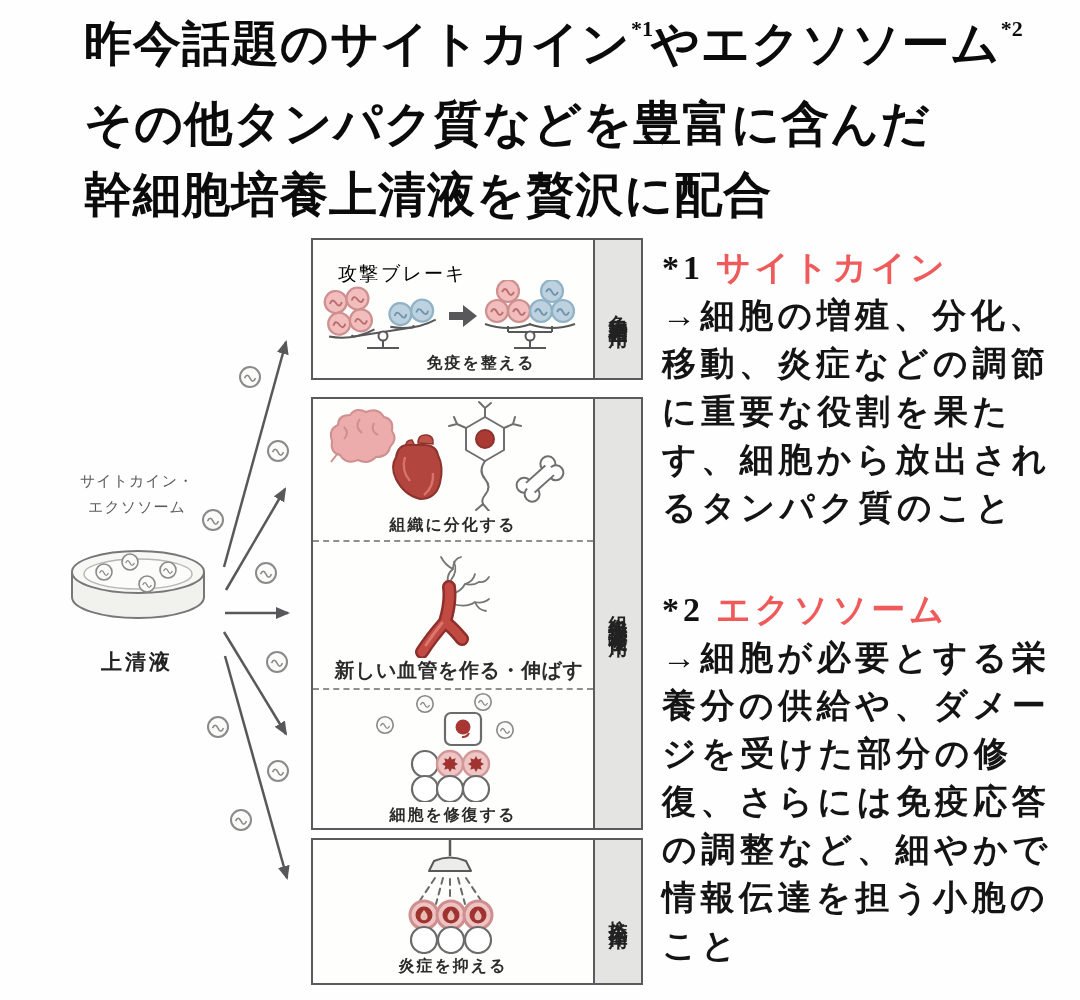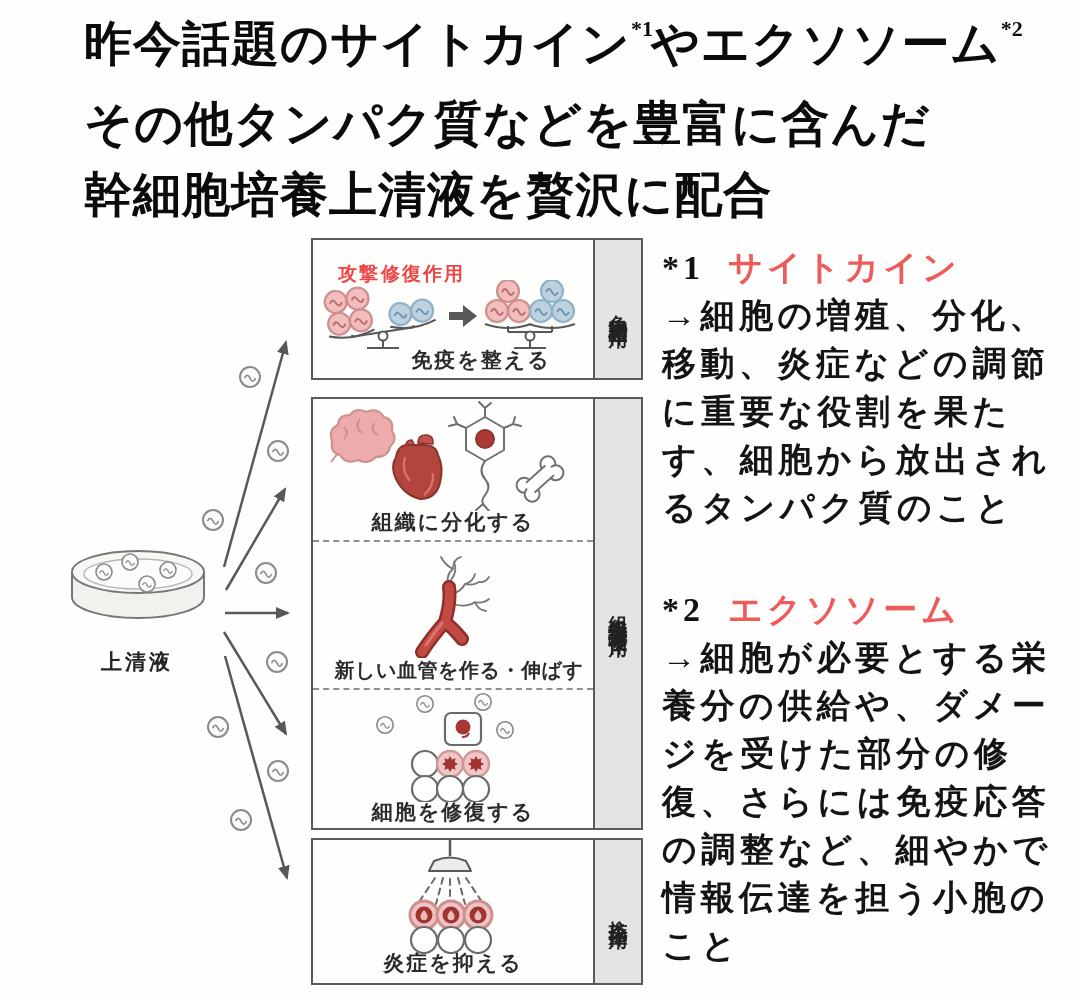--- a/index.html
+++ b/index.html
@@ -11,53 +11,55 @@
 
   
   .headline{left:84px;top:8px;width:960px;font-weight:700;font-size:48px;line-height:71px;
             letter-spacing:1px;color:#0b0b0b;}
   .headline .hsup{font-size:22px;position:relative;top:-24px;letter-spacing:0;margin:0 -2px 0 0;}
 
   
   .note{width:420px;color:#161616;}
   .note-heading{font-size:34px;line-height:48px;font-weight:700;letter-spacing:4px;}
   .note-marker{font-family:"Liberation Serif","DejaVu Serif",serif;color:#111;}
-  .note-term{color:#ef5b5b;font-weight:700;margin-left:24px;}
+  .note-term{color:#ef5b5b;font-weight:700;margin-left:12px;}
   .note-body{font-family:"Liberation Serif","DejaVu Serif",serif;font-weight:700;font-size:34px;
              line-height:48px;letter-spacing:4.5px;white-space:pre-line;color:#141414;}
 
   
   .box{left:311px;width:332px;border:2px solid #595a5c;background:#fefefd;box-sizing:border-box;}
   .box-strip{position:absolute;top:0;right:0;bottom:0;width:48px;background:#e4e4e2;
              border-left:2px solid #595a5c;display:flex;align-items:center;justify-content:center;box-sizing:border-box;}
   .vtext{writing-mode:vertical-rl;text-orientation:upright;font-size:19px;letter-spacing:3px;
          font-weight:600;color:#222;}
   .box-content{position:absolute;left:0;top:0;right:48px;bottom:0;}
   .caption{position:absolute;left:0;right:0;text-align:center;font-weight:600;color:#2b2b2b;
-           font-size:21px;letter-spacing:2px;}
+           font-size:16px;letter-spacing:2px;}
   .sep{position:absolute;left:0;right:48px;height:0;border-top:2px dashed #8f8f8f;}
-  .mini-label{position:absolute;top:21px;font-size:19px;letter-spacing:2px;color:#ef4444;font-weight:700;}
+  .mini-label{position:absolute;top:21px;font-size:19px;letter-spacing:2px;color:#000000;font-weight:400;}
 
   
   .dish-label-top{left:56px;top:468px;width:162px;text-align:center;font-size:15px;line-height:26px;
                   color:#5a5a5a;letter-spacing:1px;white-space:pre-line;}
   .dish-label-bottom{left:56px;top:648px;width:162px;text-align:center;font-size:21px;
                      font-weight:600;color:#222;letter-spacing:3px;}
 </style>
 </head>
 <body>
 
 <div id="stage">
 
   <div class="abs headline serif">
     <div><span>昨今話題のサイトカイン</span><span class="hsup">*1</span><span>やエクソソーム</span><span class="hsup">*2</span></div>
     <div>その他タンパク質などを豊富に含んだ</div>
     <div>幹細胞培養上清液を贅沢に配合</div>
   </div>
 
+  <div class="abs dish-label-top">サイトカイン・
+エクソソーム</div>
   <svg class="abs" style="left:68px;top:545px" width="140" height="95" viewBox="0 0 140 95">
     <defs>
       <g id="pt">
         <circle r="10" fill="#fbfbf9" stroke="#8a8a8a" stroke-width="2"></circle>
         <path d="M-5.5,1.2 q2.7,-6 5.5,0 q2.7,6 5.5,0" fill="none" stroke="#8a8a8a" stroke-width="1.6"></path>
       </g>
       <g id="pkball">
         <circle r="11" fill="#f1bdbd" stroke="#cf8f8f" stroke-width="2.2"></circle>
         <path d="M-6,1 q3,-6 6,0 q3,6 6,0" fill="none" stroke="#b96c6c" stroke-width="1.8"></path>
       </g>
@@ -137,21 +139,21 @@
         <use href="#pt" x="78" y="491"></use>
       </g>
     <g>
         <use href="#pt" x="41" y="540"></use>
       </g>
   </svg>
 
   <div class="abs box" style="top:238px;height:142px">
     <div class="box-content">
       <span class="mini-label" style="left:25px">攻撃</span>
-      <span class="mini-label" style="left:68px">修復作用</span>
+      <span class="mini-label" style="left:68px">ブレーキ</span>
       <svg style="position:absolute;left:0;top:40px" width="280" height="72" viewBox="0 0 280 72">
         <g stroke="#58585a" stroke-width="2" fill="none">
 
           <g transform="rotate(-9 70 52)">
             <path d="M16,48 Q39,56 62,48"></path>
               <line x1="39" y1="50" x2="39" y2="52"></line>
             <path d="M78,48 Q101,56 124,48"></path>
               <line x1="101" y1="50" x2="101" y2="52"></line>
             <line x1="39" y1="52" x2="101" y2="52"></line>
             <use href="#pkball" x="28" y="37"></use>

